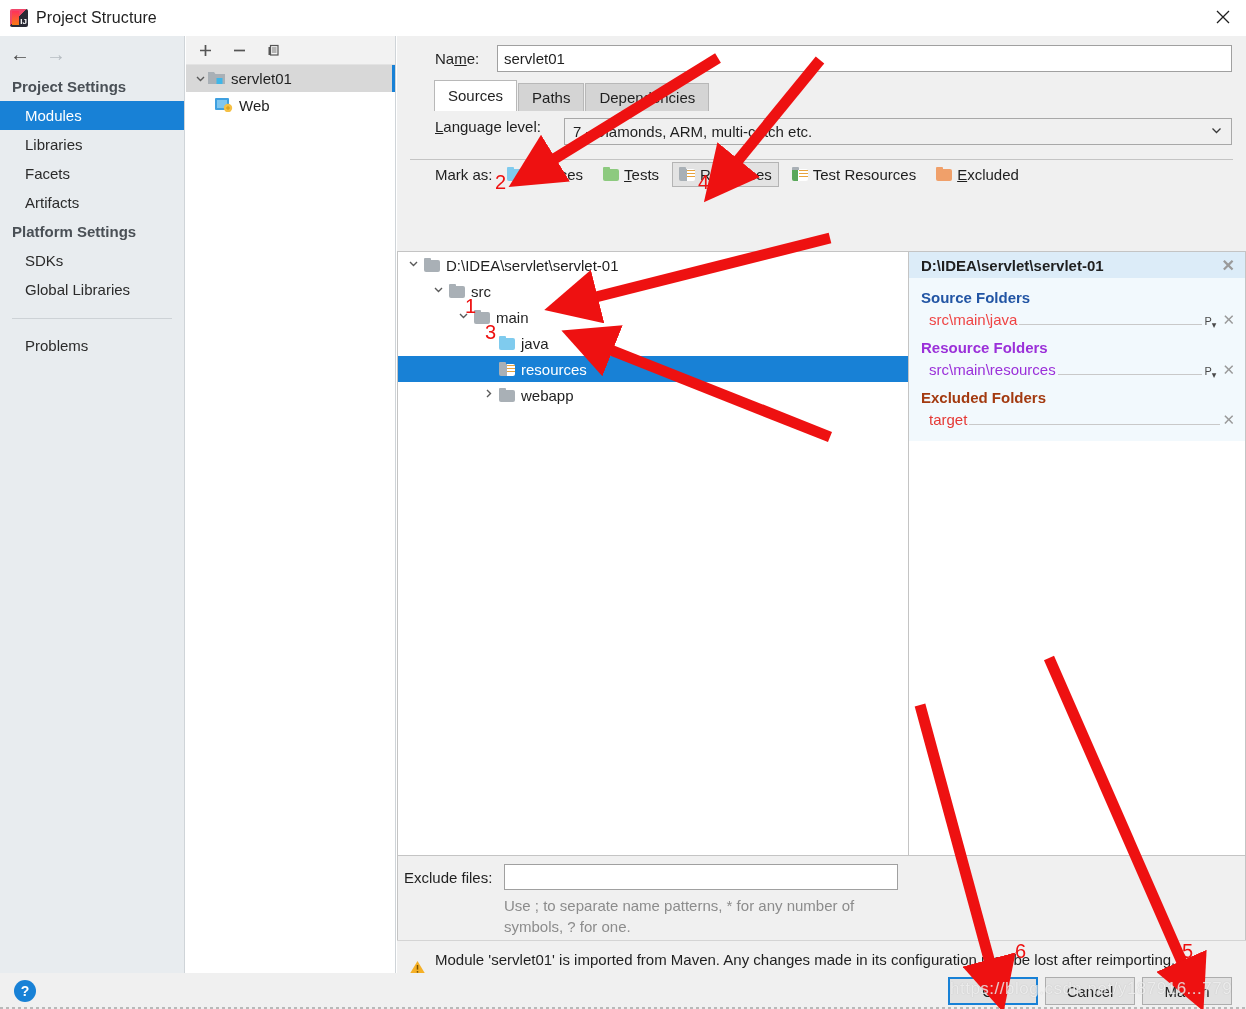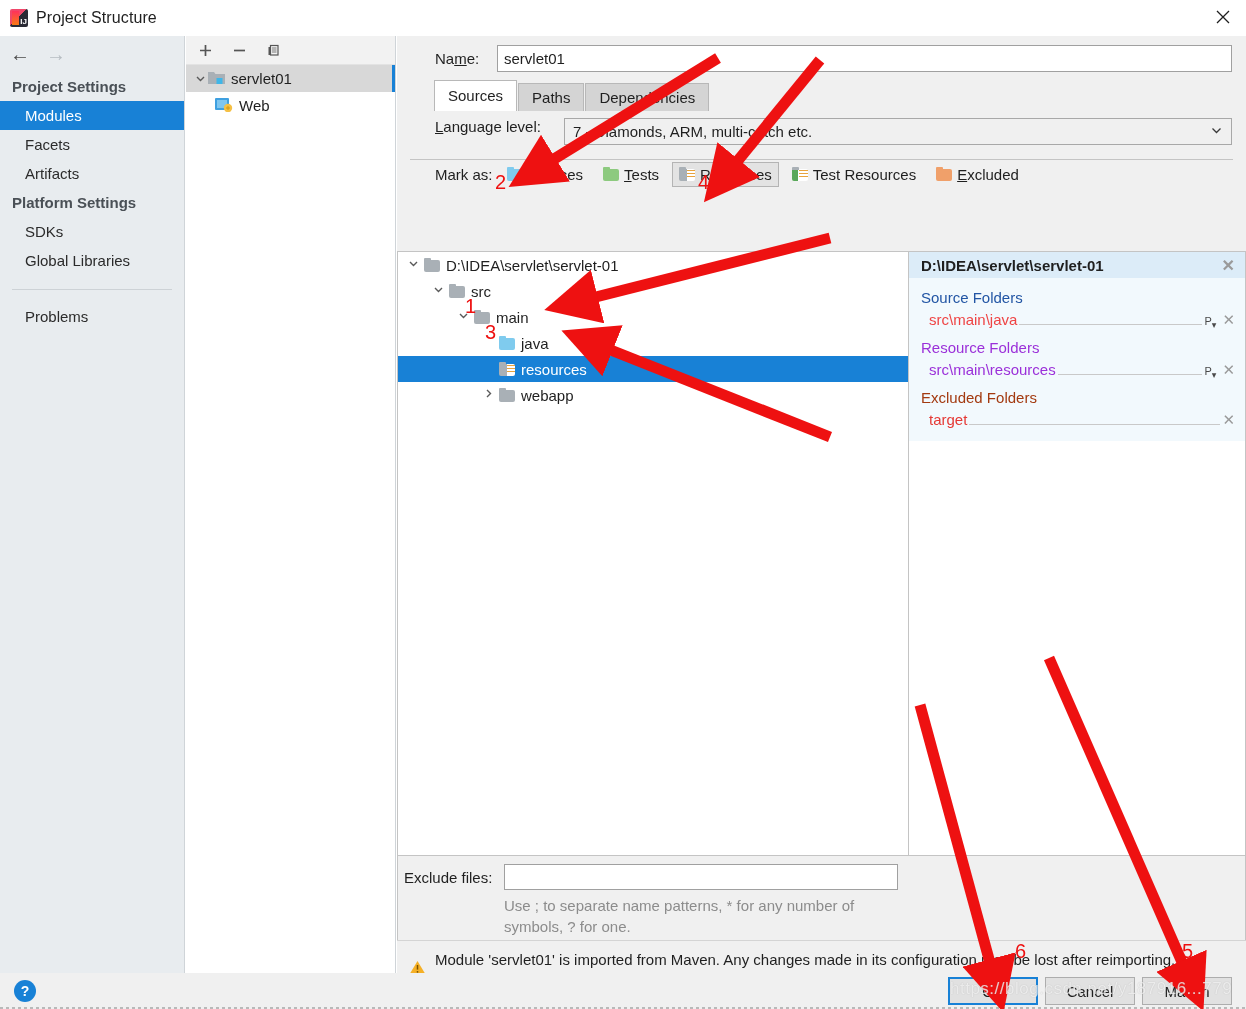--- a/index.html
+++ b/index.html
@@ -203,21 +203,21 @@
     height: 30px; background: #f0f0f0; display: flex; align-items: center;
     gap: 6px; padding-left: 12px; font-size: 15px; border-bottom: 1px solid #dedede;
   }
   .crhead {
     background: #dcecf8; height: 26px; display: flex; align-items: center;
     justify-content: space-between; padding: 0 10px 0 12px;
     font-weight: bold; font-size: 15px; color: #1f1f1f;
   }
   .crbody { background: #f2f9fd; padding: 4px 0 10px 0; }
   .crsec {
-    font-weight: normal; font-size: 15px; padding: 7px 0 3px 12px;
+    font-weight: bold; font-size: 15px; padding: 7px 0 3px 12px;
   }
   .crsec.src { color: #2255a4; }
   .crsec.res { color: #9b30d9; }
   .crsec.exc { color: #a33a10; }
   .crrow {
     display: flex; align-items: baseline; padding: 2px 10px 2px 20px; font-size: 15px;
   }
   .crrow .pathtxt { white-space: nowrap; }
   .crrow.src .pathtxt { color: #ef4444; }
   .crrow.res .pathtxt { color: #9b30d9; }
@@ -310,20 +310,21 @@
   </div>
 
   <div class="sidebar">
     <div class="nav-arrows">
       <span class="nav-arrow">←</span>
       <span class="nav-arrow disabled">→</span>
     </div>
 
     <div class="side-group">Project Settings</div>
     <div class="side-item selected">Modules</div>
+    <div class="side-item">Libraries</div>
     <div class="side-item">Facets</div>
     <div class="side-item">Artifacts</div>
 
     <div class="side-group">Platform Settings</div>
     <div class="side-item">SDKs</div>
     <div class="side-item">Global Libraries</div>
 
     <div class="side-sep"></div>
     <div class="side-item">Problems</div>
   </div>

